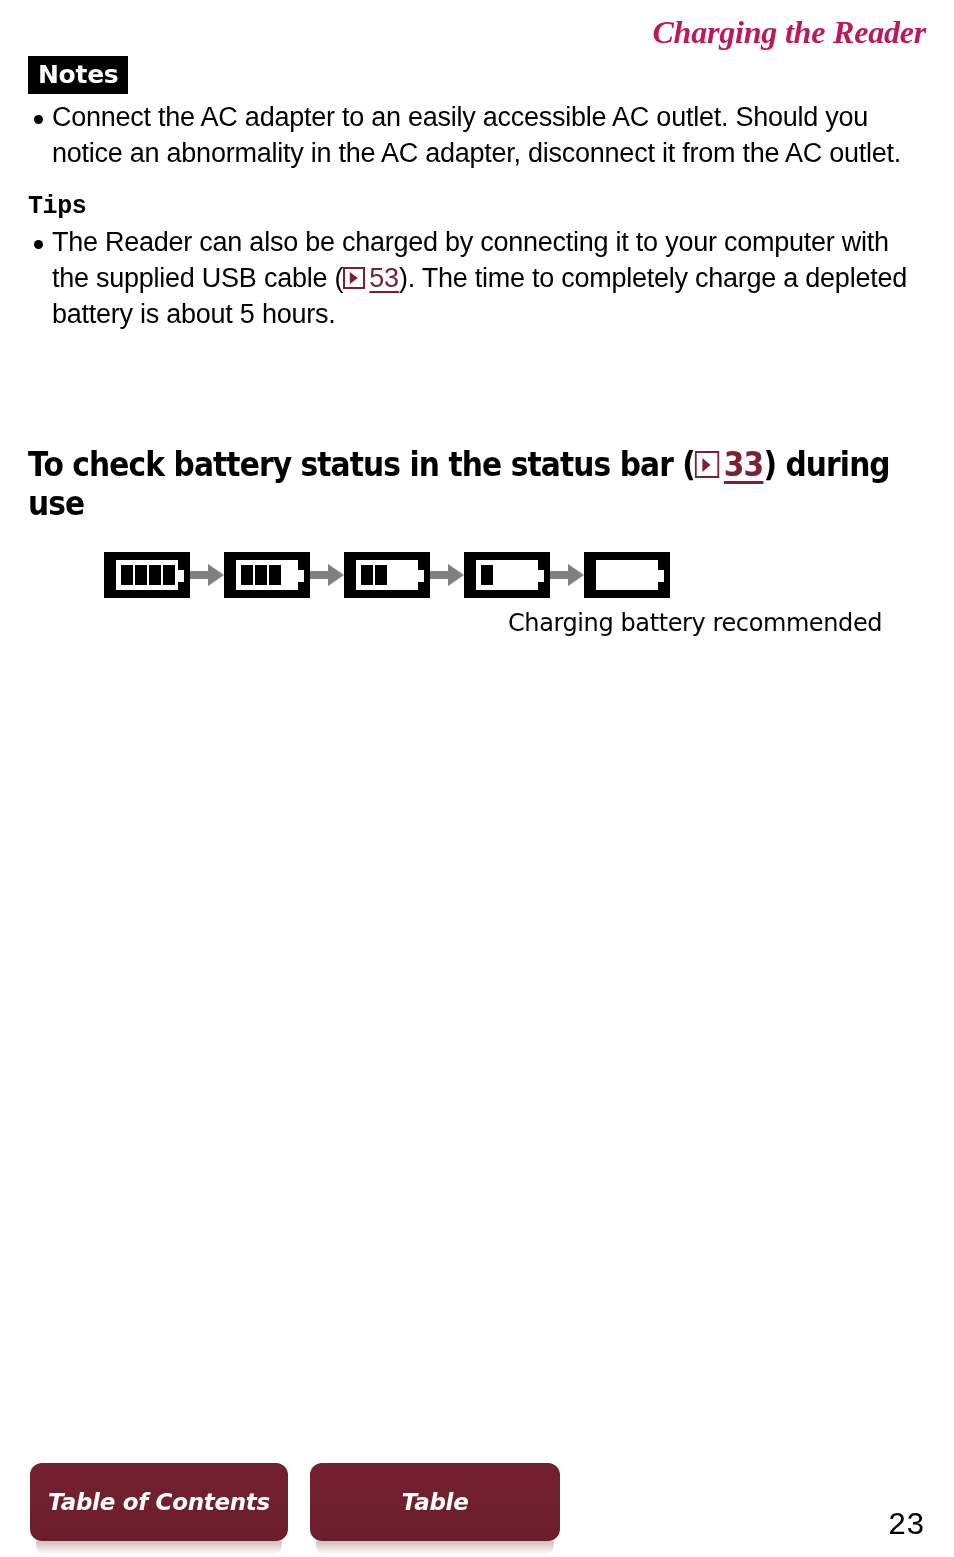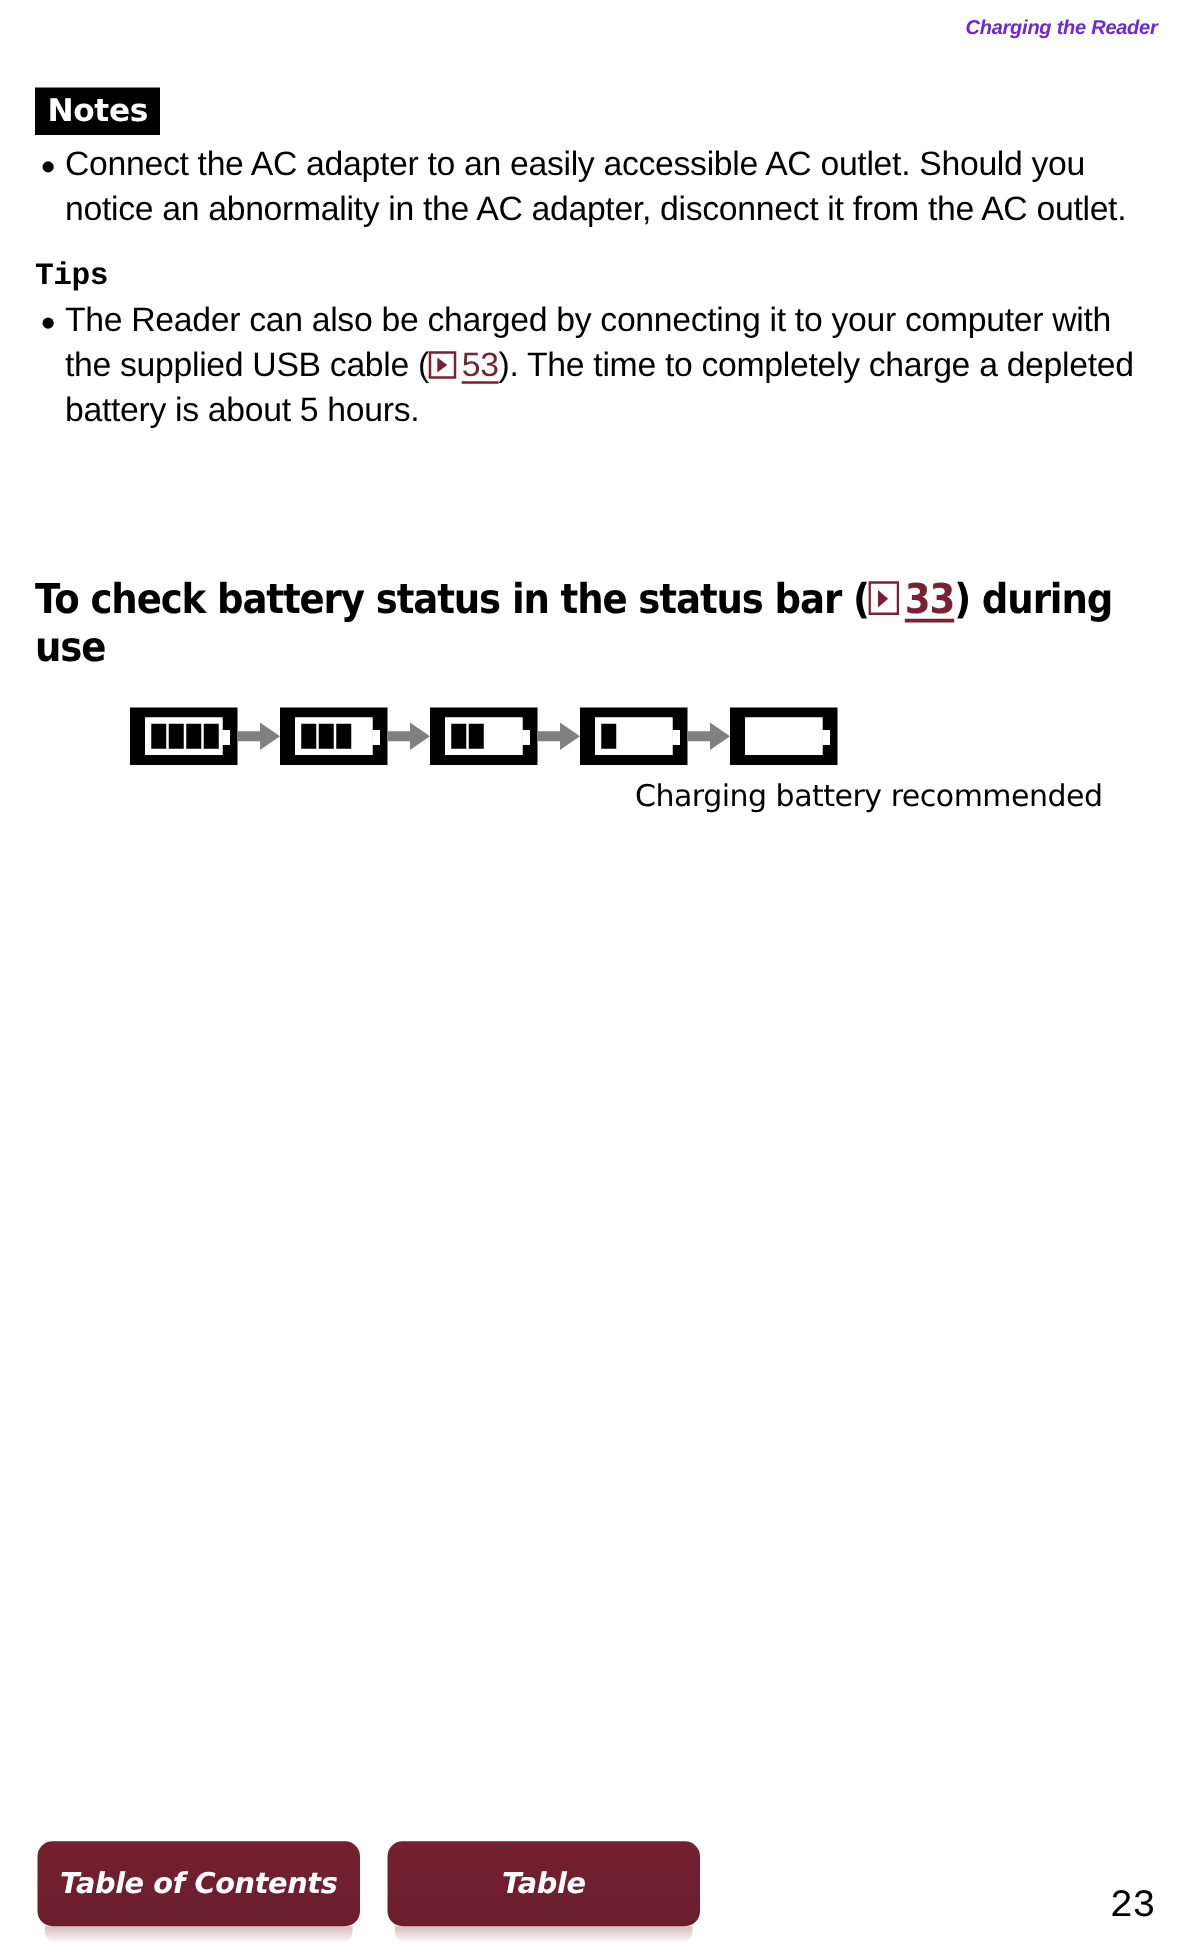--- a/index.html
+++ b/index.html
@@ -14,34 +14,34 @@
     font-family: "Liberation Sans", sans-serif;
     color: #000000;
     overflow: hidden;
   }
 
   
   .page-header {
     position: absolute;
     top: 14px;
     right: 28px;
-    font-family: Liberation Sans, sans-serif;
-    font-size: 16px;
+    font-family: Liberation Serif, serif;
+    font-size: 32px;
     font-weight: bold;
     font-style: italic;
-    color: #6d28d9;
+    color: #be185d;
     letter-spacing: -0.2px;
     white-space: nowrap;
   }
 
   
   .content {
     position: absolute;
     left: 28px;
-    top: 70px;
+    top: 56px;
     width: 898px;
   }
 
   
   .badge {
     display: inline-block;
     background: #000000;
     color: #ffffff;
     font-family: "DejaVu Sans", sans-serif;
     font-size: 25px;
@@ -210,21 +210,21 @@
   .nav-btn {
     background: linear-gradient(#74202f, #6a1e2c);
     color: #ffffff;
     font-family: "DejaVu Sans", sans-serif;
     font-style: italic;
     font-weight: bold;
     font-size: 23px;
     letter-spacing: -0.3px;
     border: none;
     border-radius: 12px;
-    height: 68px;
+    height: 78px;
     display: flex;
     align-items: center;
     justify-content: center;
     cursor: pointer;
     position: relative;
   }
   .nav-btn::after {   
     content: "";
     position: absolute;
     left: 6px;

